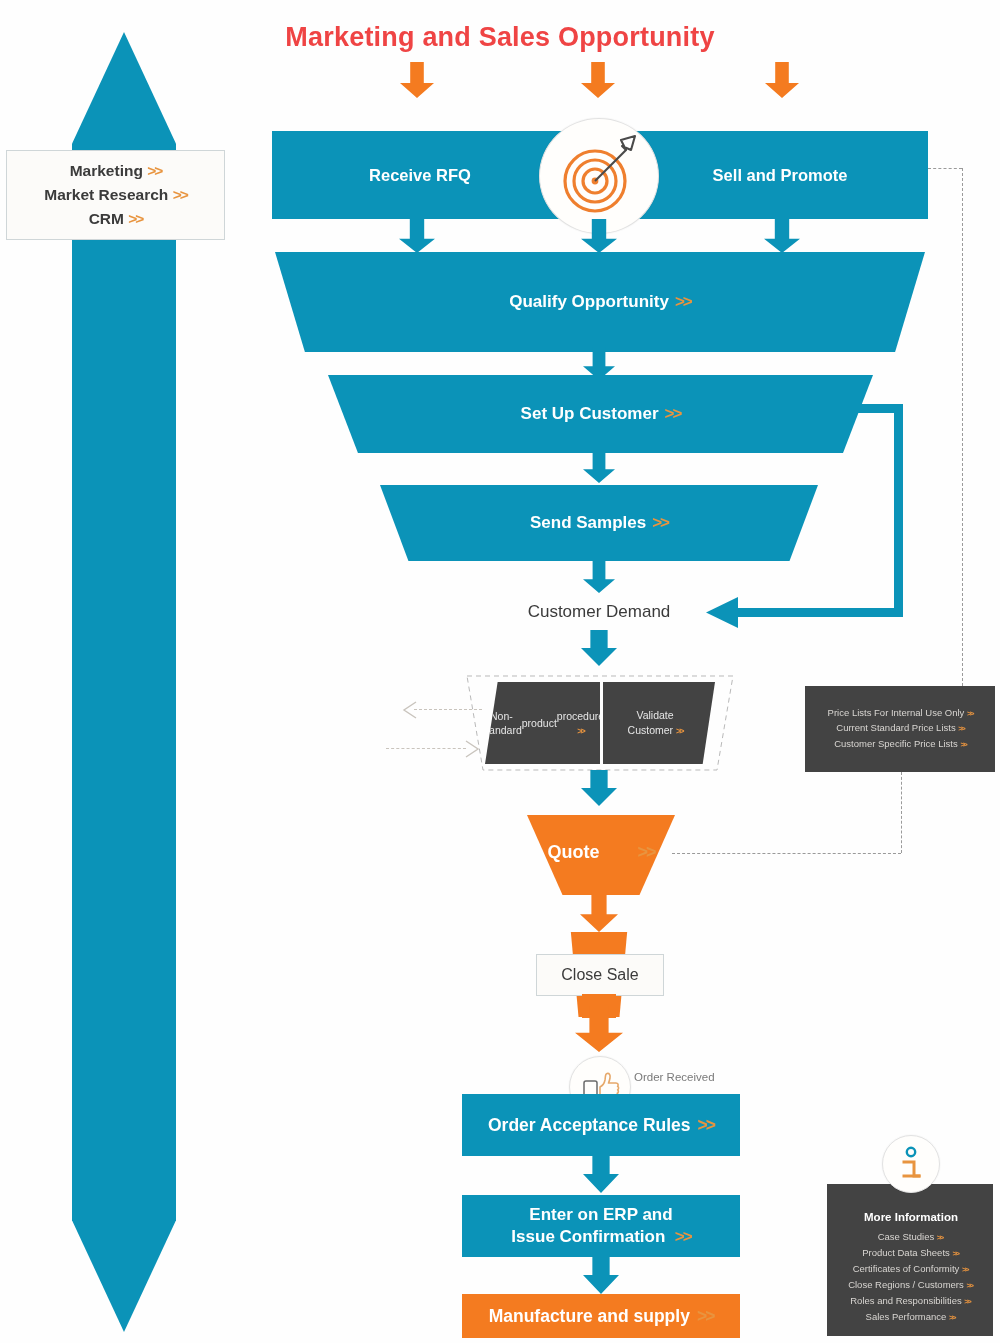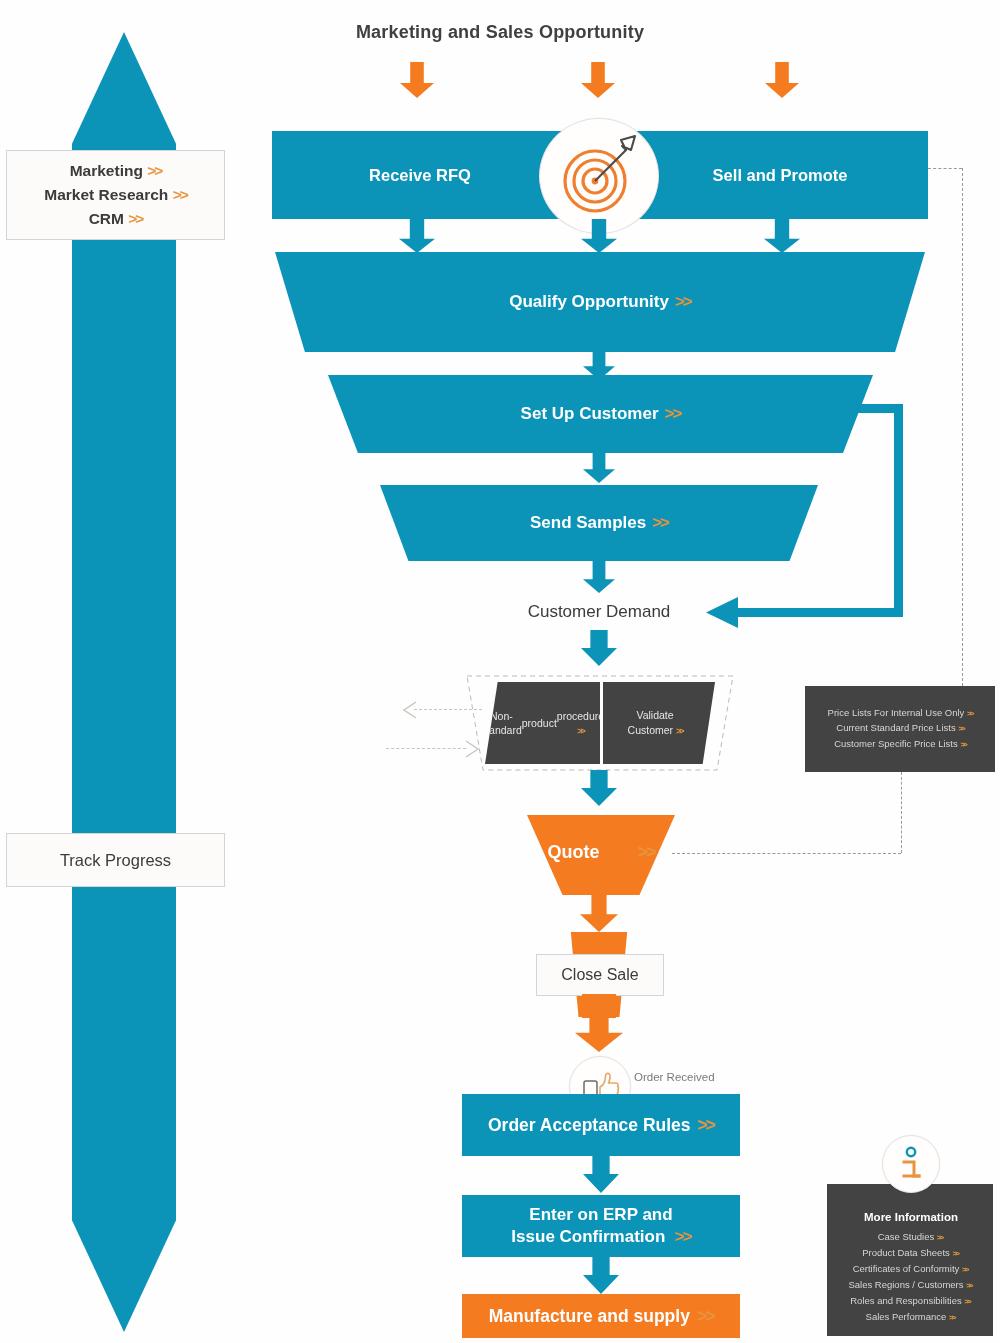--- a/index.html
+++ b/index.html
@@ -14,22 +14,22 @@
     background:#fefefe;
     overflow:hidden;
   }
   .abs{position:absolute;}
   .ctr{display:flex;align-items:center;justify-content:center;text-align:center;}
 
   
   #title{
     left:0;top:22px;width:1000px;
     text-align:center;
-    font-size:18px;font-weight:bold;
-    color:#404040;
+    font-size:27px;font-weight:bold;
+    color:#ef4444;
     letter-spacing:.2px;
   }
 
   
   .chev{color:#e8943f;font-weight:bold;letter-spacing:-2px;}
   .chev.sm{font-size:.85em;}
 
   
   .teal{background:#0b93b8;color:#ffffff;}
   .orange{background:#f47b20;color:#ffffff;}
@@ -103,23 +103,20 @@
     <div style="font-size:15.5px;">
       <span class="lbl">Market Research</span>
       <span class="chev">&gt;&gt;</span>
     </div>
     <div style="font-size:15.5px;">
       <span class="lbl">CRM</span>
       <span class="chev">&gt;&gt;</span>
     </div>
   </div>
 
-  <div class="abs whitebox ctr" style="left:6px;top:833px;width:217px;height:52px;font-size:16.5px;">
-    <span>Track Progress</span>
-  </div>
 
   <div class="abs teal" style="left:272px;top:131px;width:656px;height:88px;"></div>
 
   <div class="abs ctr" style="left:300px;top:131px;width:240px;height:88px;">
     <span class="lbl" style="font-size:16.5px;color:#fff;">Receive RFQ</span>
   </div>
 
   <div class="abs ctr" style="left:660px;top:131px;width:240px;height:88px;">
     <span class="lbl" style="font-size:16.5px;color:#fff;">Sell and Promote</span>
   </div>
@@ -292,21 +289,21 @@
     </div>
     <div class="mi-item">
       <span>Product Data Sheets</span>
       <span class="chev sm">&gt;&gt;</span>
     </div>
     <div class="mi-item">
       <span>Certificates of Conformity</span>
       <span class="chev sm">&gt;&gt;</span>
     </div>
     <div class="mi-item">
-      <span>Sales Regions / Customers</span>
+      <span>Close Regions / Customers</span>
       <span class="chev sm">&gt;&gt;</span>
     </div>
     <div class="mi-item">
       <span>Roles and Responsibilities</span>
       <span class="chev sm">&gt;&gt;</span>
     </div>
     <div class="mi-item">
       <span>Sales Performance</span>
       <span class="chev sm">&gt;&gt;</span>
     </div>

